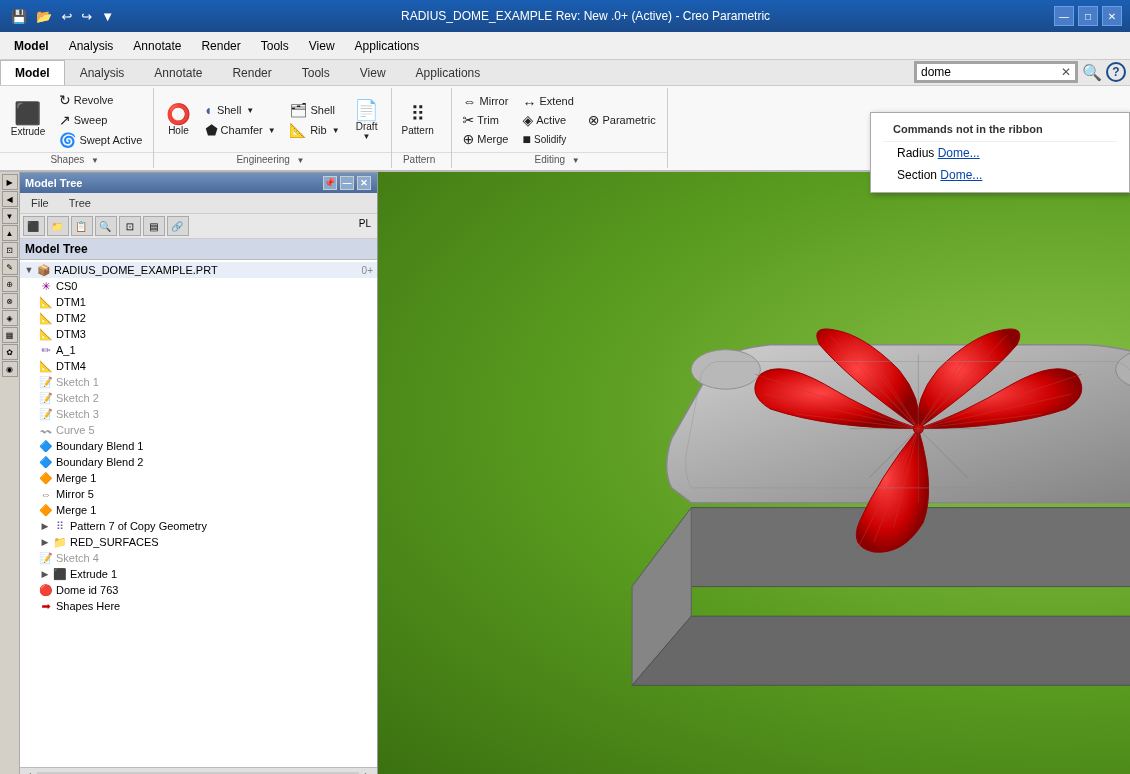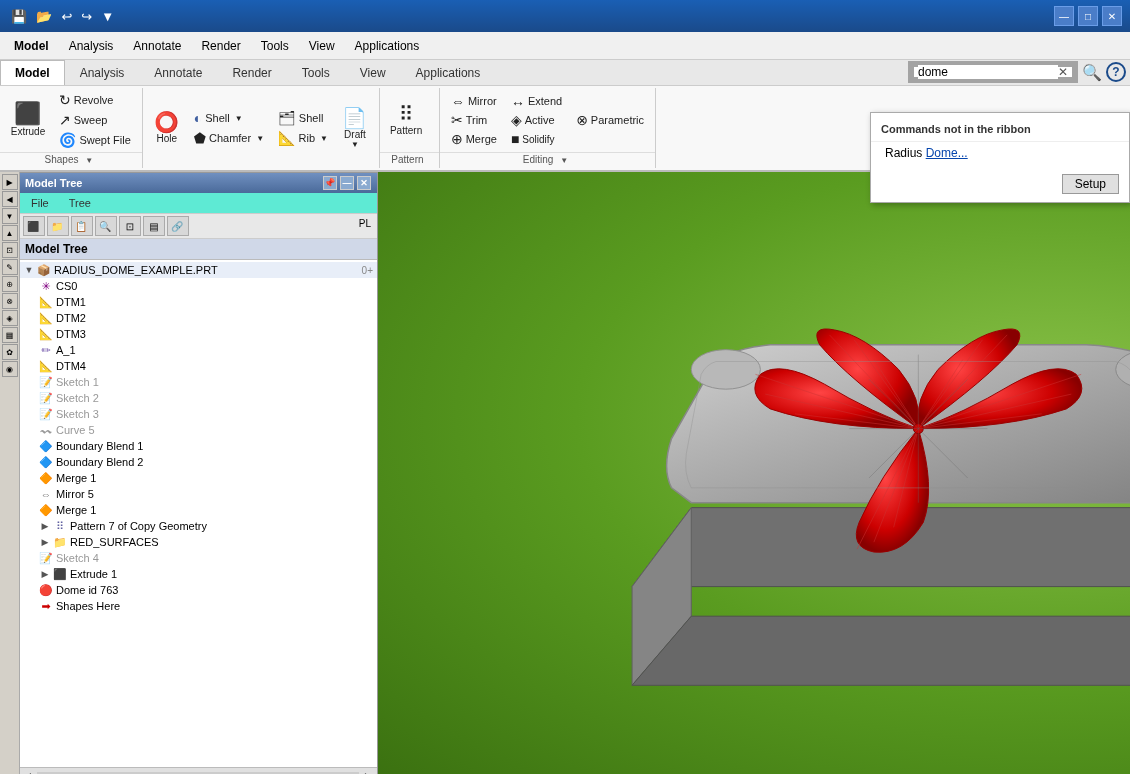--- a/index.html
+++ b/index.html
@@ -92,21 +92,21 @@
     
     #commands-dropdown {
       position: absolute;
       right: 0;
       top: 26px;
       background: white;
       border: 1px solid #aaa;
       box-shadow: 2px 2px 6px rgba(0,0,0,0.3);
       z-index: 100;
       width: 260px;
-      padding: 6px 0;
+      padding: 6px 12px;
     }
     .dropdown-header {
       padding: 4px 10px 6px;
       font-weight: bold;
       font-size: 11px;
       color: #333;
       border-bottom: 1px solid #eee;
     }
     .dropdown-item {
       padding: 4px 14px;
@@ -330,20 +330,21 @@
 <body>
 
 <div id="title-bar">
   <div style="display:flex;gap:3px;">
     <span class="qa-btn">💾</span>
     <span class="qa-btn">📂</span>
     <span class="qa-btn">↩</span>
     <span class="qa-btn">↪</span>
     <span class="qa-btn">▼</span>
   </div>
+  <div class="title-text">RADIUS_DOME_EXAMPLE Rev: New .0+  (Active) - Creo Parametric</div>
   <div class="win-controls">
     <div class="win-btn">—</div>
     <div class="win-btn">□</div>
     <div class="win-btn">✕</div>
   </div>
 </div>
 
 <div id="menu-bar">
   <div class="menu-item" style="font-weight:bold;">Model</div>
   <div class="menu-item">Analysis</div>
@@ -359,21 +360,21 @@
   <div id="ribbon-tabs">
     <div class="ribbon-tab active">Model</div>
     <div class="ribbon-tab">Analysis</div>
     <div class="ribbon-tab">Annotate</div>
     <div class="ribbon-tab">Render</div>
     <div class="ribbon-tab">Tools</div>
     <div class="ribbon-tab">View</div>
     <div class="ribbon-tab">Applications</div>
 
     <div style="margin-left:auto;display:flex;align-items:center;padding:2px 4px;gap:4px;">
-      <div style="display:flex;align-items:center;border:6px solid #a3a3a3;background:white;padding:1px 4px;height:22px;">
+      <div style="display:flex;align-items:center;border:3px solid #a3a3a3;background:white;padding:1px 4px;height:22px;">
         <input id="search-input" type="text" value="dome" style="border: none; outline: none; font-size: 12px; width: 140px;">
         <span style="cursor:pointer;color:#555;font-size:12px;">✕</span>
       </div>
       <span style="cursor:pointer;font-size:16px;">🔍</span>
       <span style="cursor:pointer;font-size:16px;color:#1a4a8a;font-weight:bold;width:20px;height:20px;border:2px solid #1a4a8a;border-radius:50%;display:flex;align-items:center;justify-content:center;font-size:12px;">?</span>
     </div>
   </div>
 
   <div id="ribbon-content" style="display:flex;align-items:stretch;background:#f8f8f8;min-height:76px;position:relative;">
 
@@ -388,21 +389,21 @@
           <div class="rbtn rbtn-small">
             <div class="ricon">↻</div>
             <span>Revolve</span>
           </div>
           <div class="rbtn rbtn-small">
             <div class="ricon">↗</div>
             <span>Sweep</span>
           </div>
           <div class="rbtn rbtn-small">
             <div class="ricon">🌀</div>
-            <span>Swept File</span>
+            <span>Swept Active</span>
           </div>
         </div>
       </div>
       <div class="group-label-row">
         <span>Shapes</span>
         <span style="font-size:8px;">▼</span>
       </div>
     </div>
 
     <div class="group-section">
@@ -433,20 +434,24 @@
             <span>Rib</span>
             <span style="font-size:8px;margin-left:2px;">▼</span>
           </div>
         </div>
         <div class="rbtn">
           <div class="ricon">📄</div>
           <span>Draft</span>
           <span style="font-size:8px;">▼</span>
         </div>
       </div>
+      <div class="group-label-row">
+        <span>Engineering</span>
+        <span style="font-size:8px;">▼</span>
+      </div>
     </div>
 
     <div class="group-section" style="min-width:60px;">
       <div class="group-btns-row">
         <div class="rbtn">
           <div class="ricon">⠿</div>
           <span style="font-size:10px;">Pattern</span>
         </div>
       </div>
       <div class="group-label-row">
@@ -493,22 +498,22 @@
         <span>Editing</span>
         <span style="font-size:8px;">▼</span>
       </div>
     </div>
 
     <div id="commands-dropdown">
       <div class="dropdown-header">Commands not in the ribbon</div>
       <div class="dropdown-item">
         <span>Radius </span><a href="#">Dome...</a>
       </div>
-      <div class="dropdown-setup">
-        <button class="setup-btn">Setup</button>
+      <div class="dropdown-item">
+        <span>Section </span><a href="#">Dome...</a>
       </div>
     </div>
 
   </div>
 </div>
 
 <div id="main-content" style="display:flex;position:relative;height:calc(774px - 32px - 28px - 102px);background:#d4d0c8;">
 
   <div id="left-sidebar" style="width:20px;background:#d4d0c8;border-right:1px solid #aaa;display:flex;flex-direction:column;align-items:center;padding:2px 0;gap:1px;z-index:5;flex-shrink:0;">
     <div class="sidebar-btn" style="font-size:8px;">▶</div>
@@ -527,21 +532,21 @@
 
   <div id="model-tree" style="width:360px;background:white;border:1px solid #999;display:flex;flex-direction:column;flex-shrink:0;">
     <div id="tree-title-bar" style="background:linear-gradient(to bottom,#7090c0,#4a6a9a);color:white;padding:3px 6px;font-size:11px;font-weight:bold;display:flex;justify-content:space-between;align-items:center;">
       <span>Model Tree</span>
       <div style="display:flex;gap:3px;">
         <span style="background:#8aaad0;border:1px solid #ccc;color:white;width:14px;height:14px;display:flex;align-items:center;justify-content:center;font-size:9px;cursor:pointer;">📌</span>
         <span style="background:#8aaad0;border:1px solid #ccc;color:white;width:14px;height:14px;display:flex;align-items:center;justify-content:center;font-size:9px;cursor:pointer;">—</span>
         <span style="background:#8aaad0;border:1px solid #ccc;color:white;width:14px;height:14px;display:flex;align-items:center;justify-content:center;font-size:9px;cursor:pointer;">✕</span>
       </div>
     </div>
-    <div id="tree-menu-bar" style="background:#5eead4;display:flex;padding:2px 4px;border-bottom:1px solid #ccc;gap:4px;">
+    <div id="tree-menu-bar" style="background:#e5e5e5;display:flex;padding:2px 4px;border-bottom:1px solid #ccc;gap:4px;">
       <span class="tree-menu-item">File</span>
       <span class="tree-menu-item">Tree</span>
     </div>
     <div id="tree-toolbar" style="background:#e8e8e8;display:flex;padding:2px 4px;border-bottom:1px solid #ccc;gap:2px;flex-wrap:wrap;">
       <span class="tree-tb-btn">⬛</span>
       <span class="tree-tb-btn">📁</span>
       <span class="tree-tb-btn">📋</span>
       <span class="tree-tb-btn">🔍</span>
       <span class="tree-tb-btn">⊡</span>
       <span class="tree-tb-btn">▤</span>

